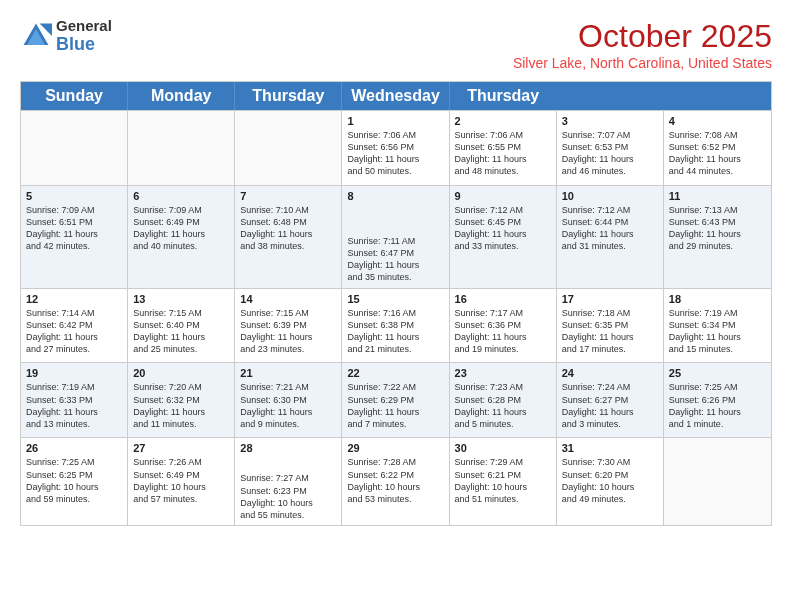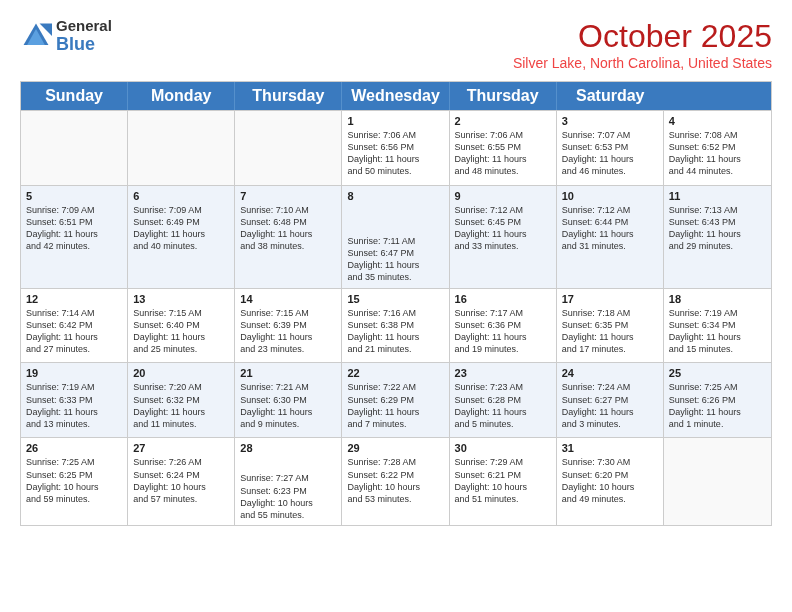--- a/index.html
+++ b/index.html
@@ -143,21 +143,20 @@
     </div>
   </div>
 
   <div class="calendar">
     <div class="cal-header-row">
     <div class="cal-header-cell">Sunday</div>
         <div class="cal-header-cell">Monday</div>
         <div class="cal-header-cell">Thursday</div>
         <div class="cal-header-cell">Wednesday</div>
         <div class="cal-header-cell">Thursday</div>
-        <div class="cal-header-cell">Saturday</div>
       </div>
     <div class="cal-body">
     <div class="cal-row">
           <div class="cal-cell empty"></div>
           <div class="cal-cell empty"></div>
           <div class="cal-cell empty"></div>
           <div class="cal-cell">
             <div class="day-number">1</div>
             <div class="day-info" style="white-space: pre-line;">Sunrise: 7:06 AM
 Sunset: 6:56 PM
@@ -343,21 +342,21 @@
           <div class="cal-cell">
             <div class="day-number">26</div>
             <div class="day-info" style="white-space: pre-line;">Sunrise: 7:25 AM
 Sunset: 6:25 PM
 Daylight: 10 hours
 and 59 minutes.</div>
           </div>
           <div class="cal-cell">
             <div class="day-number">27</div>
             <div class="day-info" style="white-space: pre-line;">Sunrise: 7:26 AM
-Sunset: 6:24 PM
+Sunset: 6:49 PM
 Daylight: 10 hours
 and 57 minutes.</div>
           </div>
           <div class="cal-cell">
             <div class="day-number">28</div>
             <div class="day-info" style="white-space: pre-line; margin-top: 18px;">Sunrise: 7:27 AM
 Sunset: 6:23 PM
 Daylight: 10 hours
 and 55 minutes.</div>
           </div>

